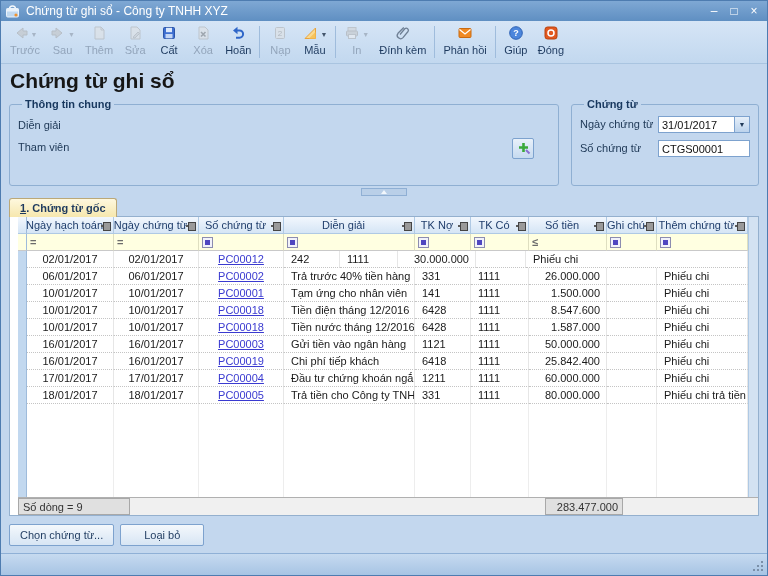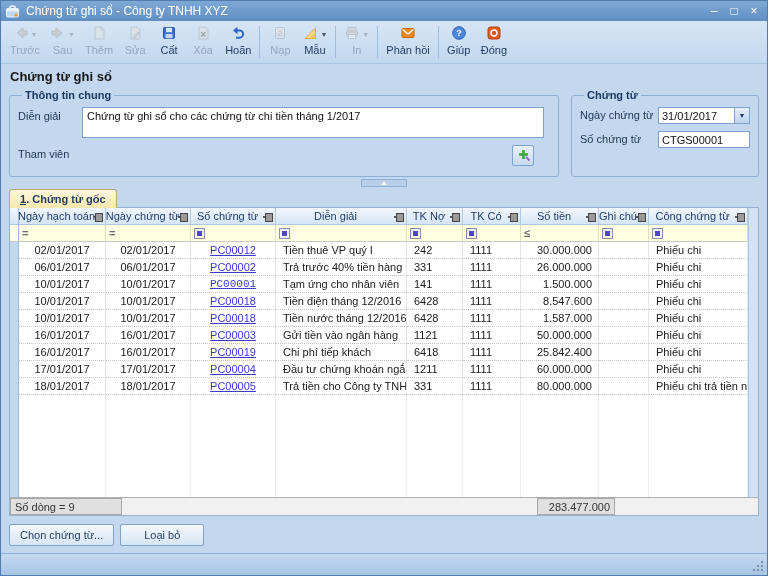--- a/index.html
+++ b/index.html
@@ -18,21 +18,21 @@
   .tbtn { display:flex; flex-direction:column; align-items:center; justify-content:flex-start; padding:2px 5px 1px; min-width:34px; border-radius:2px; font-size:11px; color:#1E3A5F; }
   .tbtn .icon-row { height:18px; display:flex; align-items:center; }
   .tbtn .lbl { margin-top:1px; white-space:nowrap; }
   .tbtn.disabled { color:#93A5BB; }
   .tbtn .caret { font-size:7px; margin-left:2px; color:#44566C; }
   .tbtn.disabled .caret { color:#A7B5C6; }
   .tsep { width:1px; background:#9FBCDC; margin:3px 3px 4px; }
 
   
   .content { flex:1; display:flex; flex-direction:column; padding:4px 8px 0; min-height:0; }
-  h1.page-title { font-size:13px; font-weight:bold; color:#161616; margin:1px 0 5px 1px; }
+  h1.page-title { font-size:21px; font-weight:bold; color:#161616; margin:1px 0 5px 1px; }
 
   .top-row { display:flex; gap:12px; height:88px; flex:none; }
   fieldset { border:1px solid #8FAFD2; border-radius:3px; padding:6px 8px 12px; }
   fieldset legend { font-size:11px; font-weight:bold; color:#17375E; padding:0 3px; margin-left:4px; }
   .gb-left { flex:1; }
   .gb-right { width:184px; flex:none; }
   .f-row { display:flex; align-items:flex-start; font-size:11px; color:#203A58; }
   .f-row + .f-row { margin-top:7px; }
   .f-row label { width:64px; flex:none; padding-top:3px; }
   .gb-right .f-row label { width:78px; padding-top:2px; }
@@ -45,21 +45,21 @@
 
   .splitter-zone { height:12px; flex:none; position:relative; }
   .splitter { position:absolute; left:50%; top:2px; transform:translateX(-50%); width:46px; height:8px; background:#B9CFE8; border:1px solid #8FAFD4; display:flex; align-items:center; justify-content:center; }
   .splitter .up { width:0; height:0; border-left:3px solid transparent; border-right:3px solid transparent; border-bottom:4px solid #F2F7FC; }
 
   .tabstrip { height:18px; flex:none; display:flex; }
   .tab { display:inline-flex; align-items:center; padding:0 10px; background:linear-gradient(#FEF8DE,#F6E7AE); border:1px solid #BBA878; border-bottom:none; border-radius:3px 3px 0 0; font-size:11px; font-weight:bold; color:#1E3A5F; margin-bottom:-1px; z-index:2; }
   .tab u { margin-right:0; }
 
   
-  .grid { flex:1; min-height:0; border:1px solid #94B0CE; background:#fff; display:flex; flex-direction:column; z-index:1; }
+  .grid { flex:1; min-height:0; border:1px solid #94B0CE; background:#fff; display:flex; flex-direction:column; z-index:1;padding-left:8px; }
   .grid-main { flex:1; min-height:0; display:flex; }
   .grid-cols { flex:1; min-width:0; display:flex; flex-direction:column; }
   .scrollstrip { width:10px; flex:none; background:#D3E2F2; border-left:1px solid #AFC9E4; }
   .g-row { display:flex; flex:none; height:17px; }
   .g-fillrow { display:flex; flex:1; min-height:0; }
   .g-ind { width:9px; flex:none; background:#C2D8EF; border-right:1px solid #9EBBDB; }
   .g-ind.hd { background:linear-gradient(#F2F7FD,#D5E5F5); border-bottom:1px solid #AFC9E4; }
   .g-ind.fl { background:#FFFFE1; border-bottom:1px solid #C9C9C9; }
   .gc { flex:none; display:flex; align-items:center; overflow:hidden; white-space:nowrap; font-size:11px; }
   .g-h { background:linear-gradient(#F2F7FD,#D5E5F5); border-right:1px solid #AFC9E4; border-bottom:1px solid #AFC9E4; color:#1F3D6B; justify-content:center; position:relative; padding:0 13px 0 2px; }
@@ -205,20 +205,28 @@
         <div class="icon-row">
           <span style="filter: grayscale(1); opacity: 0.55;"><svg width="16" height="16" viewBox="0 0 16 16">
               <rect x="4" y="2.5" width="8" height="4" fill="#CBD2DD" stroke="#A2AEC0"></rect>
               <rect x="2.5" y="6" width="11" height="5" rx="1" fill="#BCC5D2" stroke="#99A6B8"></rect>
               <rect x="4.5" y="9.5" width="7" height="4" fill="#EAEEF3" stroke="#A2AEC0"></rect>
             </svg></span>
           <span class="caret">▼</span>
         </div>
         <span class="lbl">In</span>
       </div>
+      <div class="tbtn">
+        <div class="icon-row">
+          <span><svg width="16" height="16" viewBox="0 0 16 16">
+              <path d="M5 9.5 9.8 3.8a2.1 2.1 0 0 1 3.2 2.7L8 12.6a3.3 3.3 0 0 1-5-4.3L8.8 2.5" fill="none" stroke="#6E7F94" stroke-width="1.3"></path>
+            </svg></span>
+        </div>
+        <span class="lbl">Đính kèm</span>
+      </div>
       <div class="tsep"></div>
       <div class="tbtn">
         <div class="icon-row">
           <span><svg width="16" height="16" viewBox="0 0 16 16">
               <rect x="2" y="3.5" width="12" height="9" rx="1" fill="#F08A24" stroke="#C96A10"></rect>
               <path d="M2.5 4.5 8 9l5.5-4.5" fill="none" stroke="#fff" stroke-width="1.2"></path>
             </svg></span>
         </div>
         <span class="lbl">Phản hồi</span>
       </div>
@@ -244,21 +252,20 @@
     </div>
 
   <div class="content">
     <h1 class="page-title">Chứng từ ghi sổ</h1>
 
     <div class="top-row">
       <fieldset class="gb-left">
         <legend>Thông tin chung</legend>
         <div class="f-row">
           <label>Diễn giải</label>
-          <div class="txt-multiline">Chứng từ ghi sổ cho các chứng từ chi tiền tháng 1/2017</div>
         </div>
         <div class="f-row">
           <label>Tham viên</label>
           <span class="ref-spacer"></span>
           <button class="add-btn">
             <span>
               <svg width="15" height="15" viewBox="0 0 15 15">
                   <path d="M3 7.5h9M7.5 3v9" stroke="#3AA93A" stroke-width="2.6"></path>
                   <path d="M10 10l3.5 3.5" stroke="#8A6FD0" stroke-width="2"></path>
                 </svg>
@@ -329,21 +336,21 @@
               </div>
               <div class="gc g-h" style="width: 78px;">
                 <span>Số tiền</span>
                 <span class="pin"></span>
               </div>
               <div class="gc g-h" style="width: 50px;">
                 <span>Ghi chú</span>
                 <span class="pin"></span>
               </div>
               <div class="gc g-h" style="flex: 1 1 0%; min-width: 0px;">
-                <span>Công chứng từ</span>
+                <span>Thêm chứng từ</span>
                 <span class="pin"></span>
               </div>
             </div>
             <div class="g-row">
               <div class="g-ind fl"></div>
               <div class="gc g-f" style="width: 87px;">
                 <span class="fop">=</span>
               </div>
               <div class="gc g-f" style="width: 85px;">
                 <span class="fop">=</span>
@@ -370,21 +377,20 @@
                 <span class="fbox"></span>
               </div>
             </div>
             <div class="g-row">
               <div class="g-ind "></div>
               <div class="gc g-d al-c" style="width: 87px;">02/01/2017</div>
               <div class="gc g-d al-c" style="width: 85px;">02/01/2017</div>
               <div class="gc g-d al-c" style="width: 85px; align-items: center;">
                 <span class="cell-link">PC00012</span>
               </div>
-              <div class="gc g-d al-l" style="width: 131px;">Tiền thuê VP quý I</div>
               <div class="gc g-d al-l" style="width: 56px;">242</div>
               <div class="gc g-d al-l" style="width: 58px;">1111</div>
               <div class="gc g-d al-r" style="width: 78px;">30.000.000</div>
               <div class="gc g-d al-l" style="width: 50px;"></div>
               <div class="gc g-d al-l" style="flex: 1 1 0%; min-width: 0px;">Phiếu chi</div>
             </div>
             <div class="g-row">
               <div class="g-ind "></div>
               <div class="gc g-d al-c" style="width: 87px;">06/01/2017</div>
               <div class="gc g-d al-c" style="width: 85px;">06/01/2017</div>
@@ -395,21 +401,21 @@
               <div class="gc g-d al-l" style="width: 56px;">331</div>
               <div class="gc g-d al-l" style="width: 58px;">1111</div>
               <div class="gc g-d al-r" style="width: 78px; text-align: center;">26.000.000</div>
               <div class="gc g-d al-l" style="width: 50px;"></div>
               <div class="gc g-d al-l" style="flex: 1 1 0%; min-width: 0px;">Phiếu chi</div>
             </div>
             <div class="g-row">
               <div class="g-ind "></div>
               <div class="gc g-d al-c" style="width: 87px;">10/01/2017</div>
               <div class="gc g-d al-c" style="width: 85px;">10/01/2017</div>
-              <div class="gc g-d al-c" style="width: 85px; font-family: Liberation Mono, monospace;">
+              <div class="gc g-d al-c" style="width: 85px;">
                 <span class="cell-link">PC00001</span>
               </div>
               <div class="gc g-d al-l" style="width: 131px;">Tạm ứng cho nhân viên</div>
               <div class="gc g-d al-l" style="width: 56px;">141</div>
               <div class="gc g-d al-l" style="width: 58px;">1111</div>
               <div class="gc g-d al-r" style="width: 78px;">1.500.000</div>
               <div class="gc g-d al-l" style="width: 50px;"></div>
               <div class="gc g-d al-l" style="flex: 1 1 0%; min-width: 0px;">Phiếu chi</div>
             </div>
             <div class="g-row">

